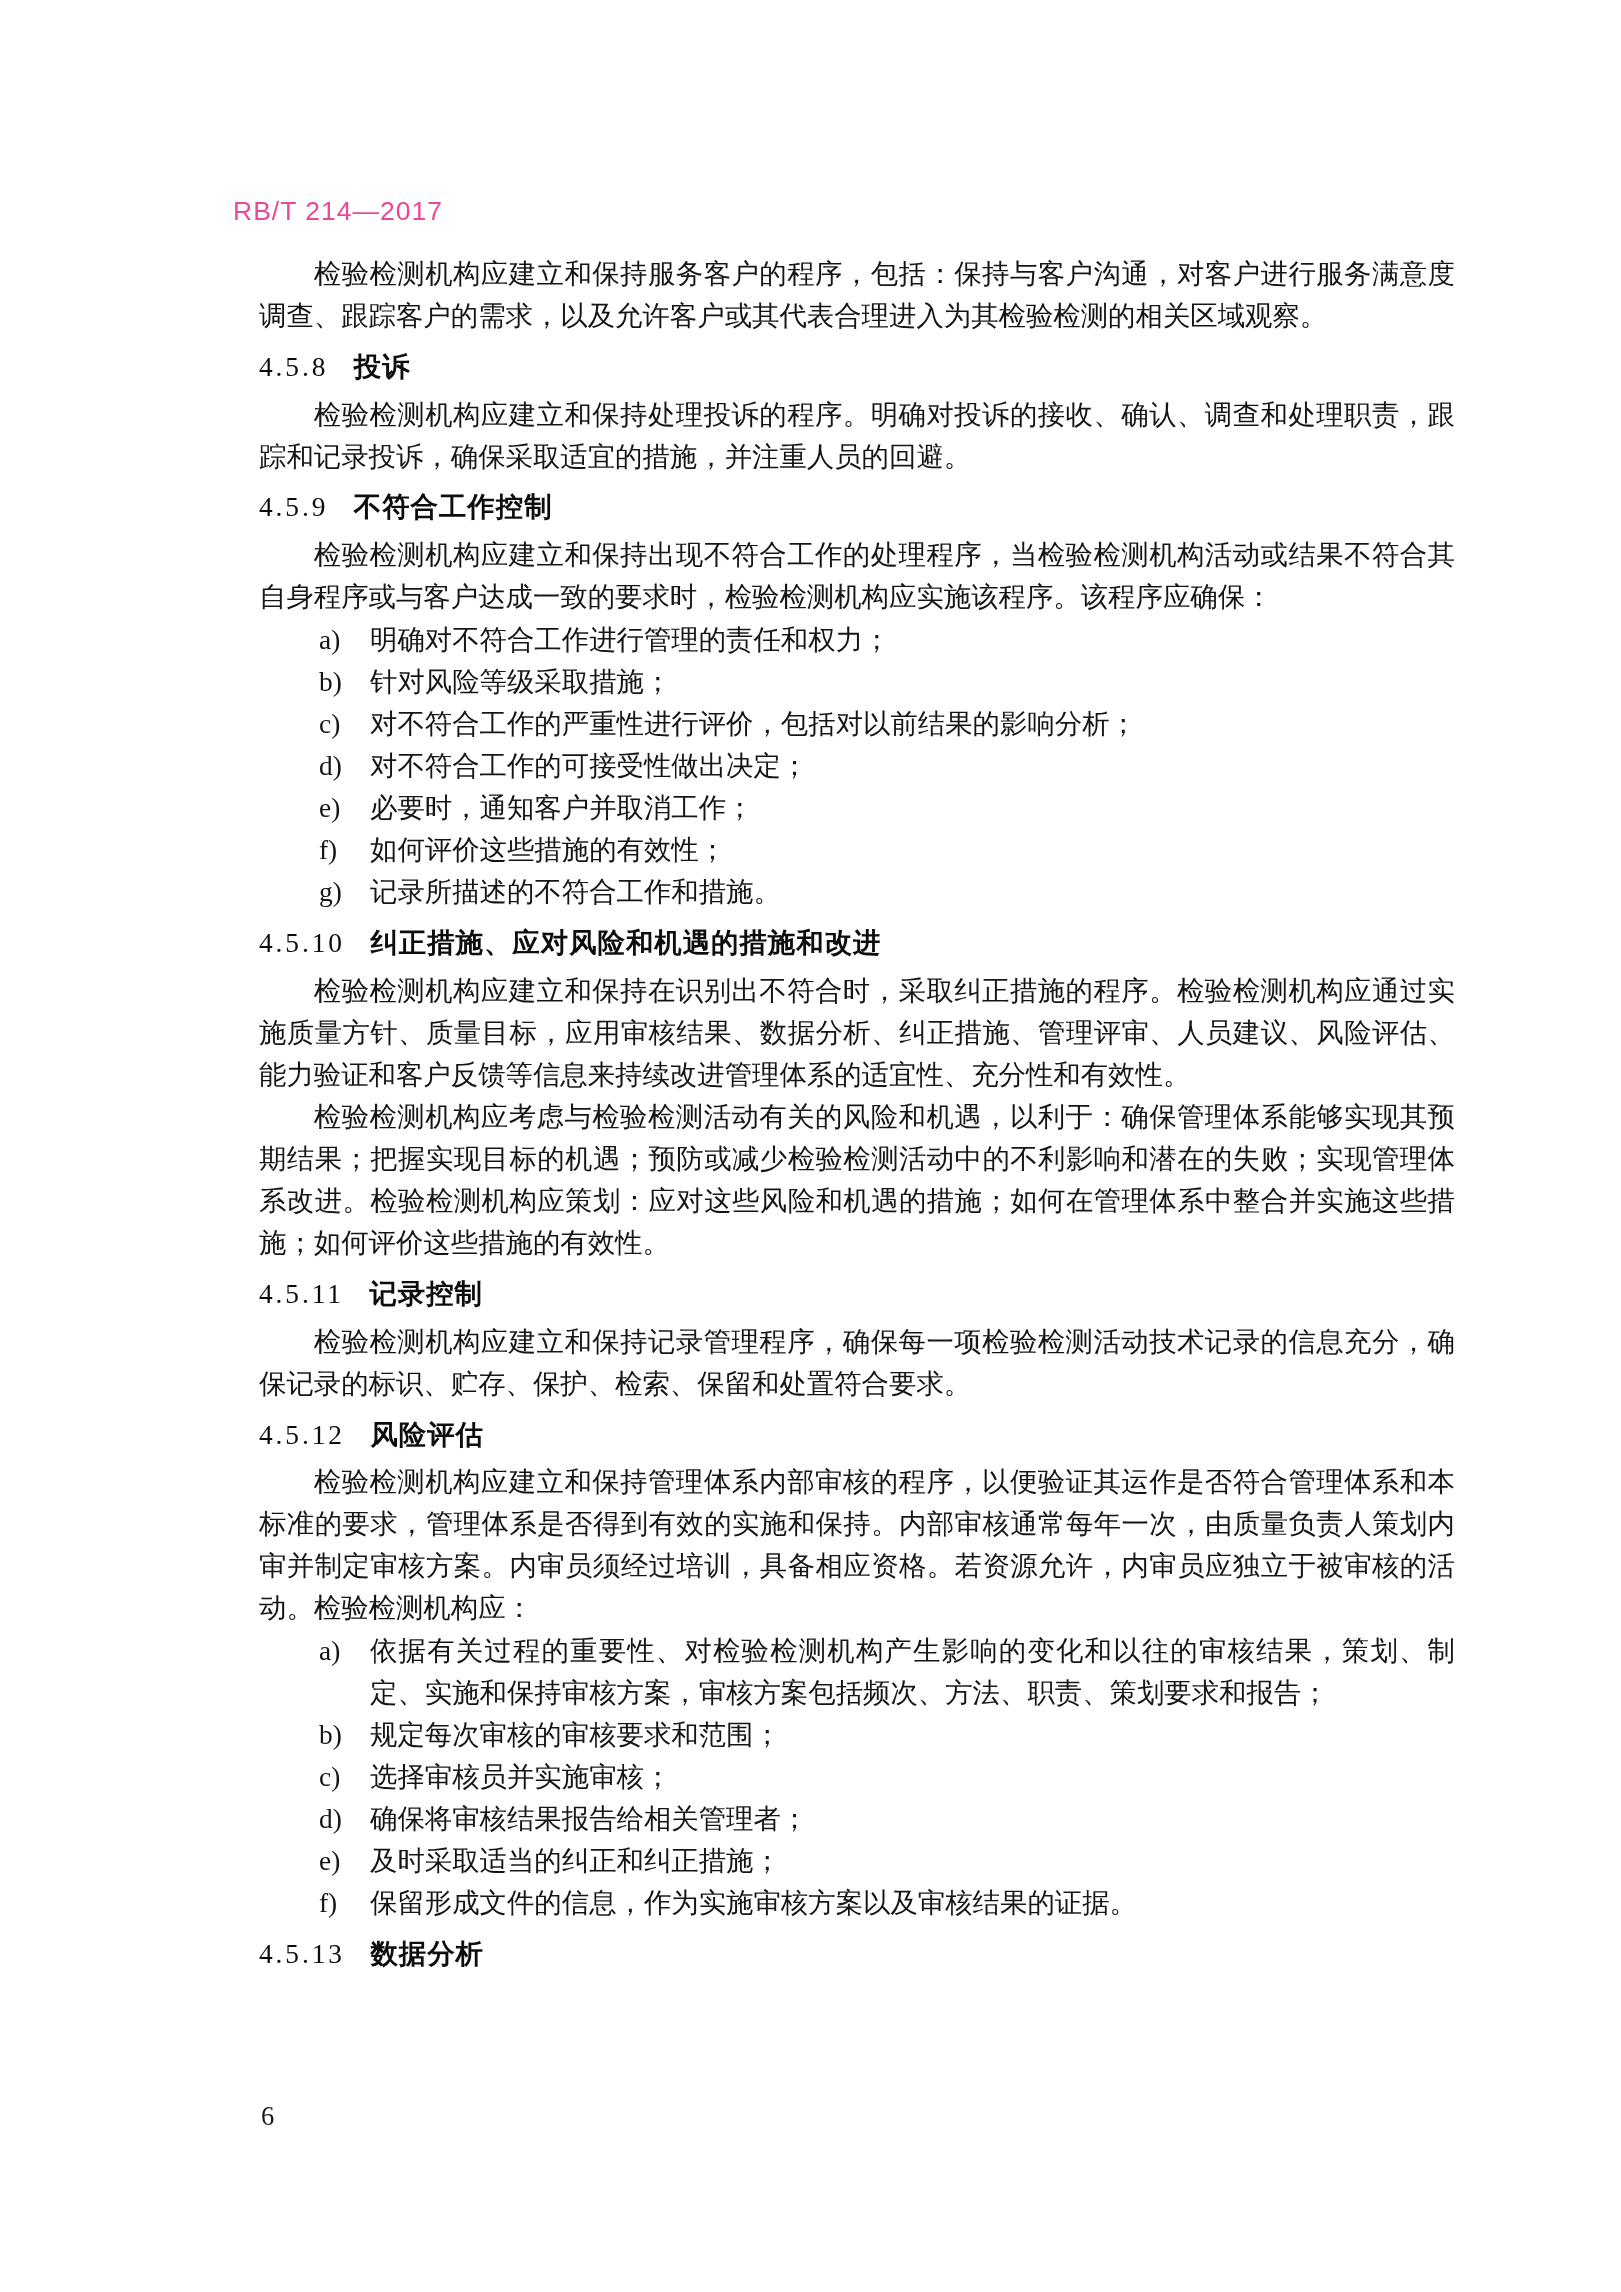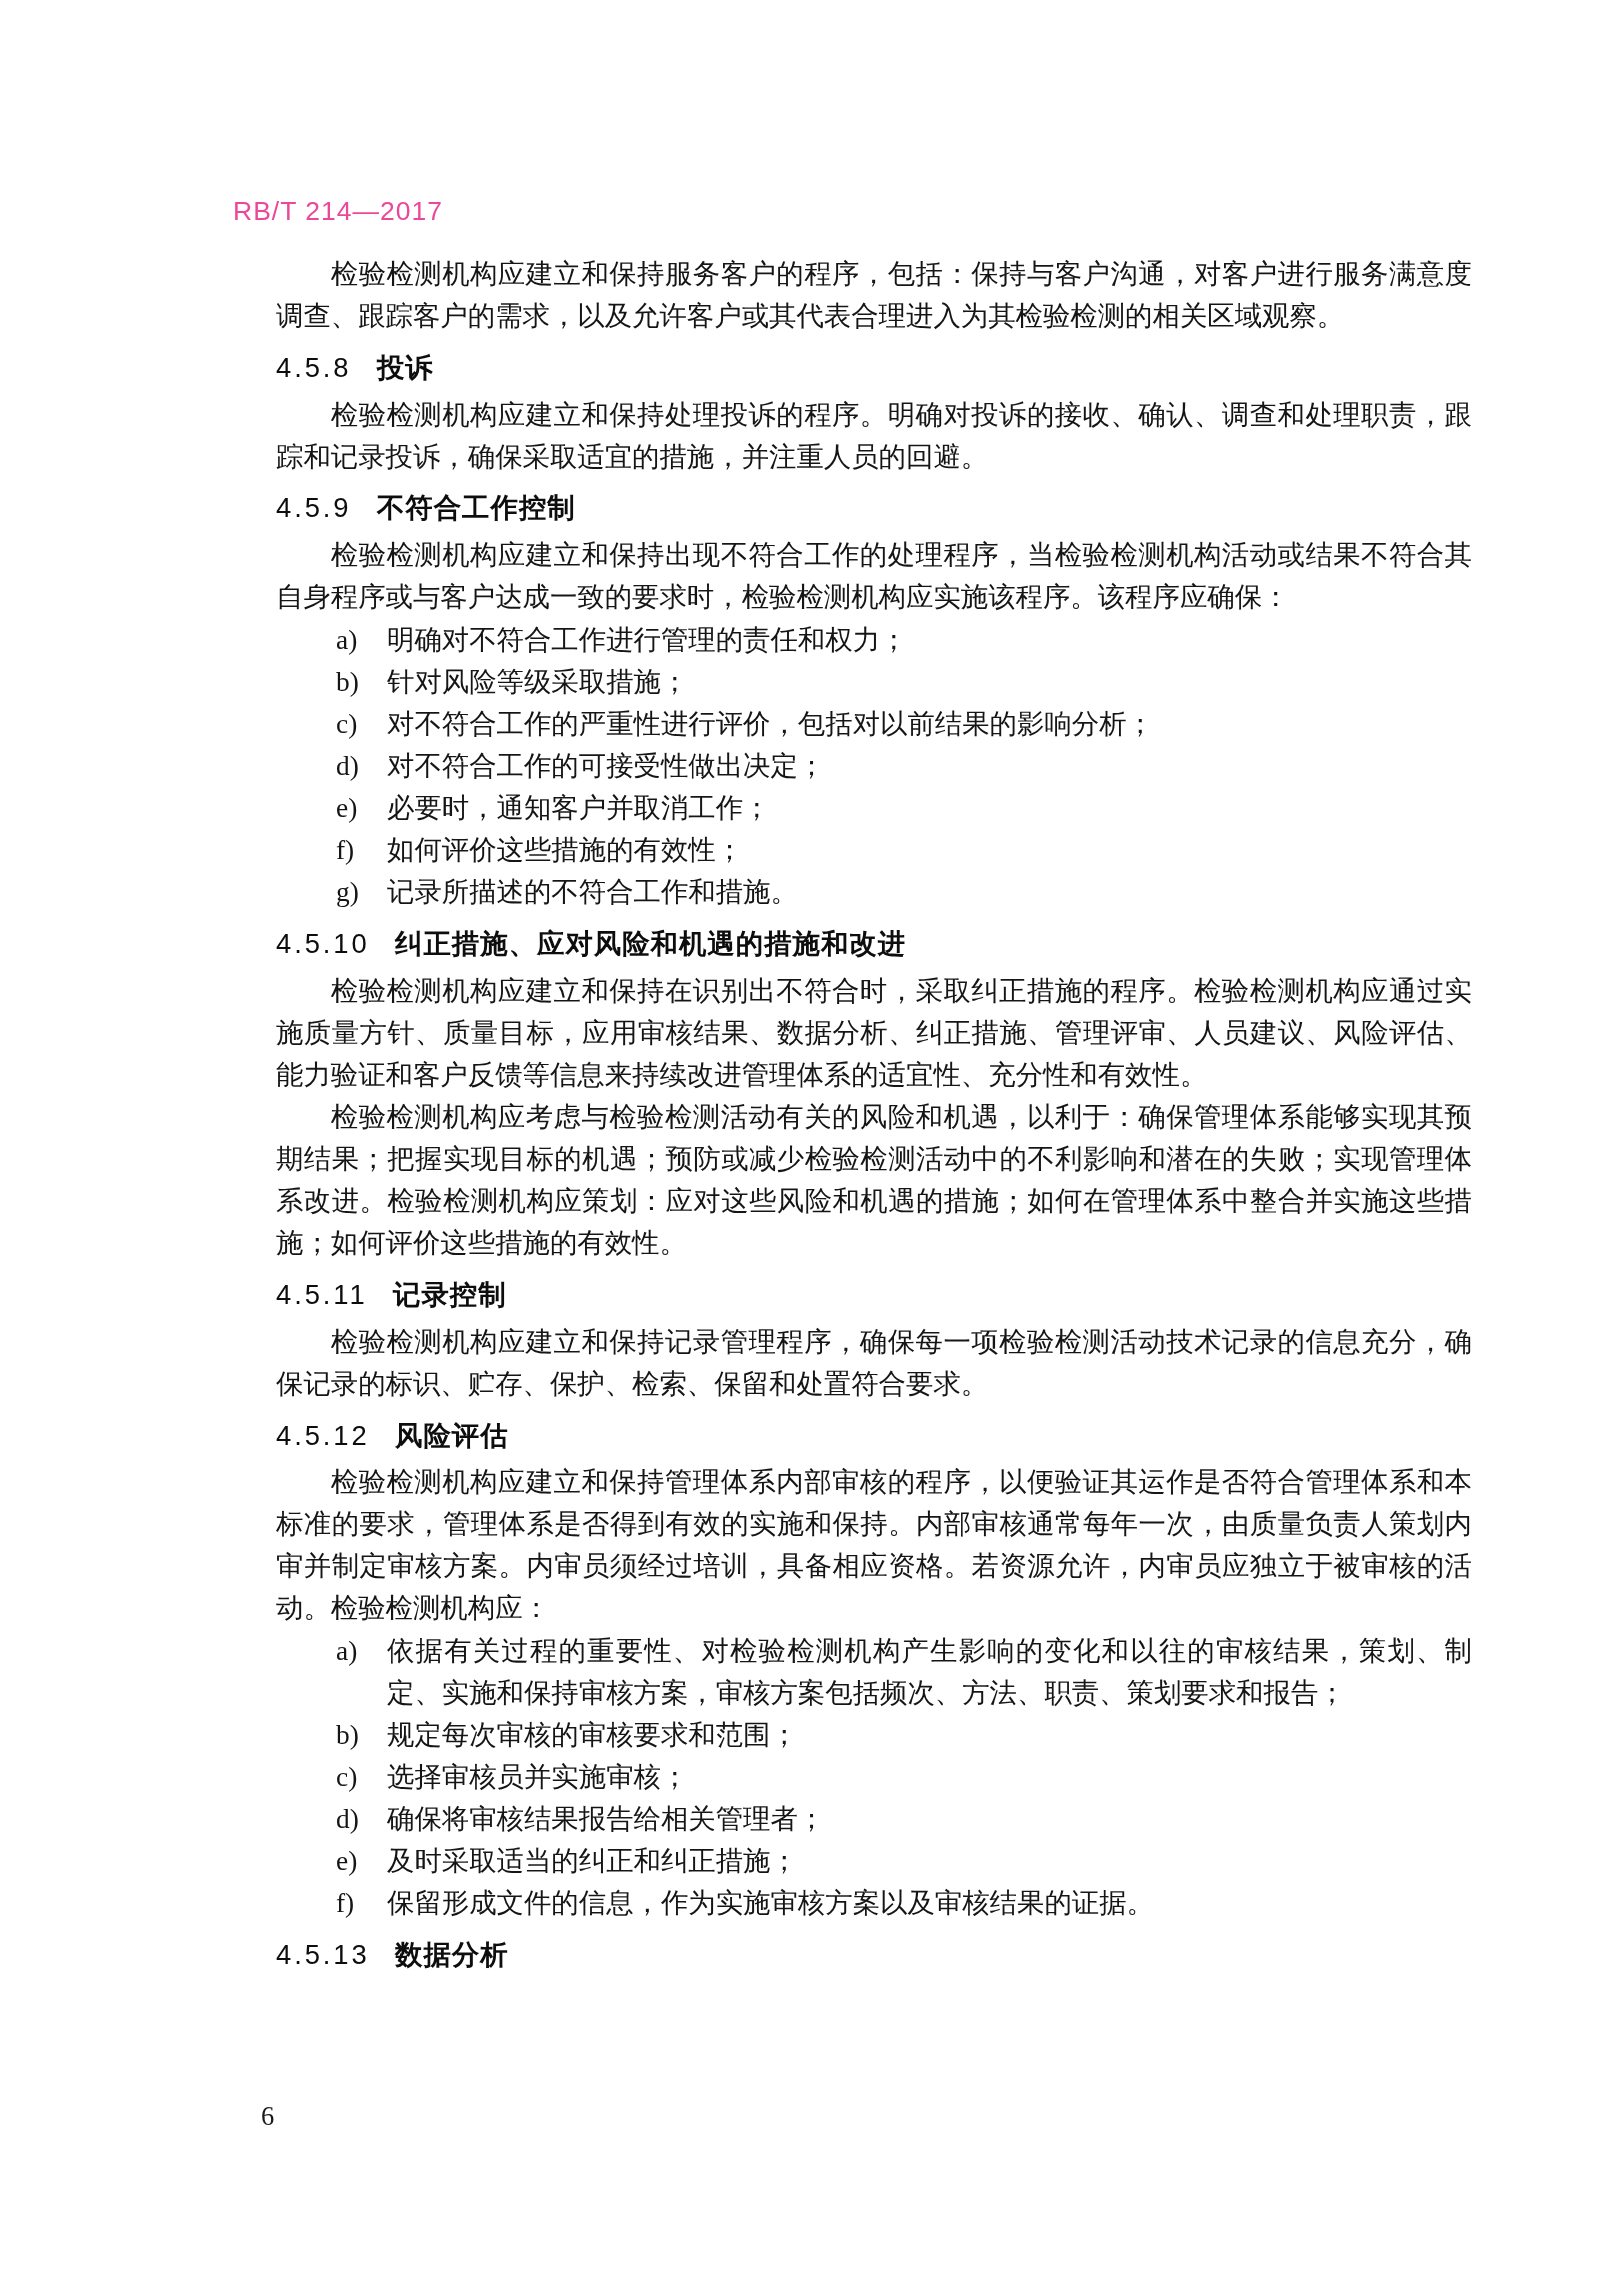--- a/index.html
+++ b/index.html
@@ -21,37 +21,37 @@
     left: 233px;
     top: 196px;
     font-family: Liberation Sans, sans-serif;
     font-size: 26.5px;
     letter-spacing: 1px;
     color: #ec4899;
     white-space: nowrap;
   }
   .content {
     position: absolute;
-    left: 276px;
+    left: 259px;
     top: 253px;
     width: 1196px;
   }
   .para {
     margin: 0;
     font-size: 27.4px;
     line-height: 42px;
     text-align: justify;
     text-indent: 2em;
     color: #151515;
   }
   .heading {
     margin: 8.8px 0 4.9px 0;
     font-size: 27.4px;
     line-height: 43px;
-    font-family: Liberation Sans, sans-serif;
+    font-family: Liberation Serif, serif;
     color: #0d0d0d;
     white-space: nowrap;
   }
   .h-num {
     font-weight: 500;
     letter-spacing: 2.9px;
     margin-right: 25.5px;
   }
   .h-title {
     font-weight: 700;

